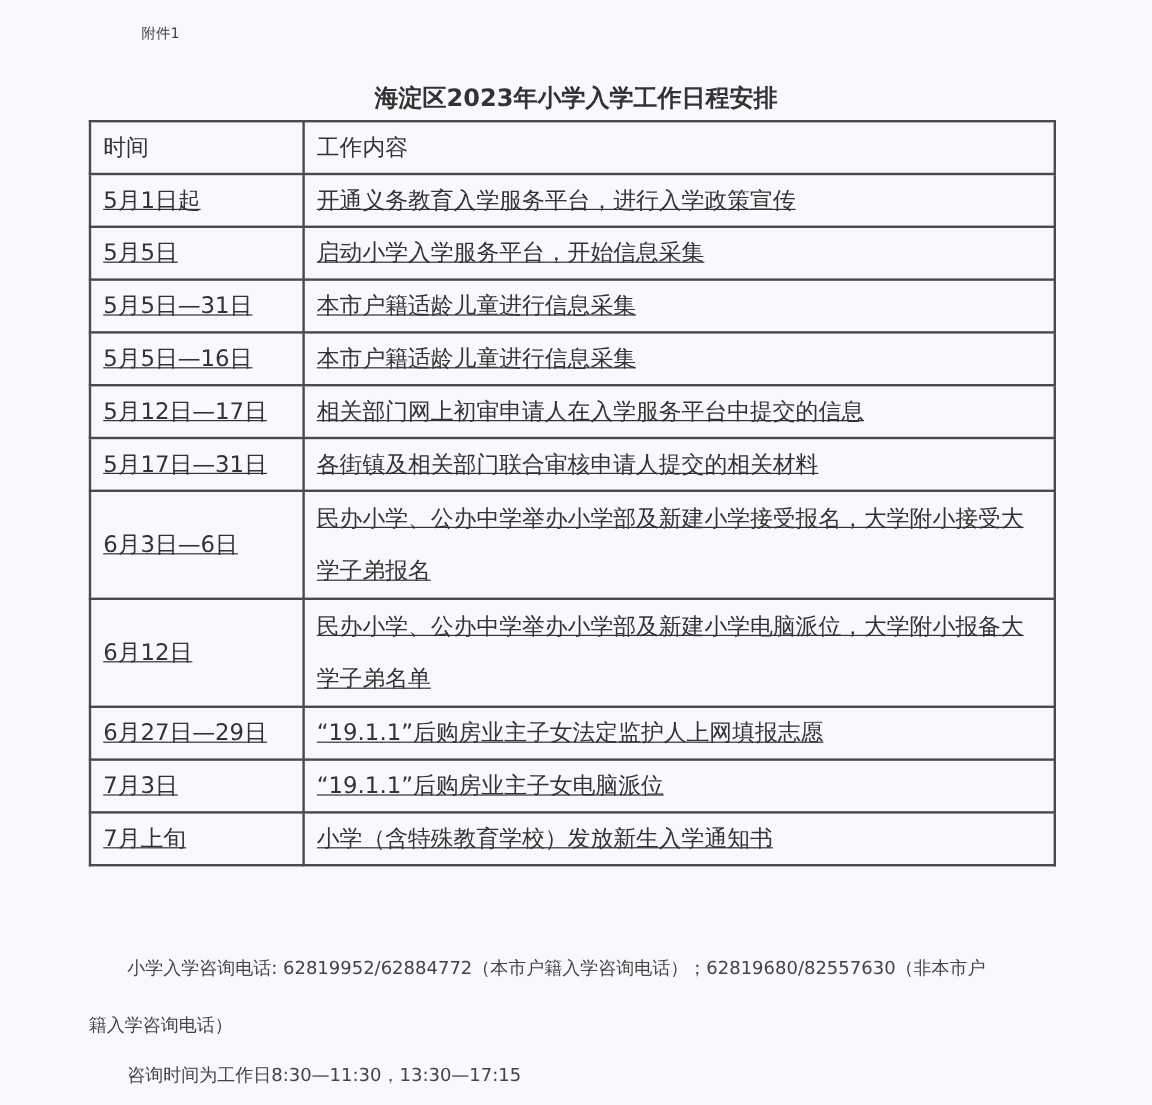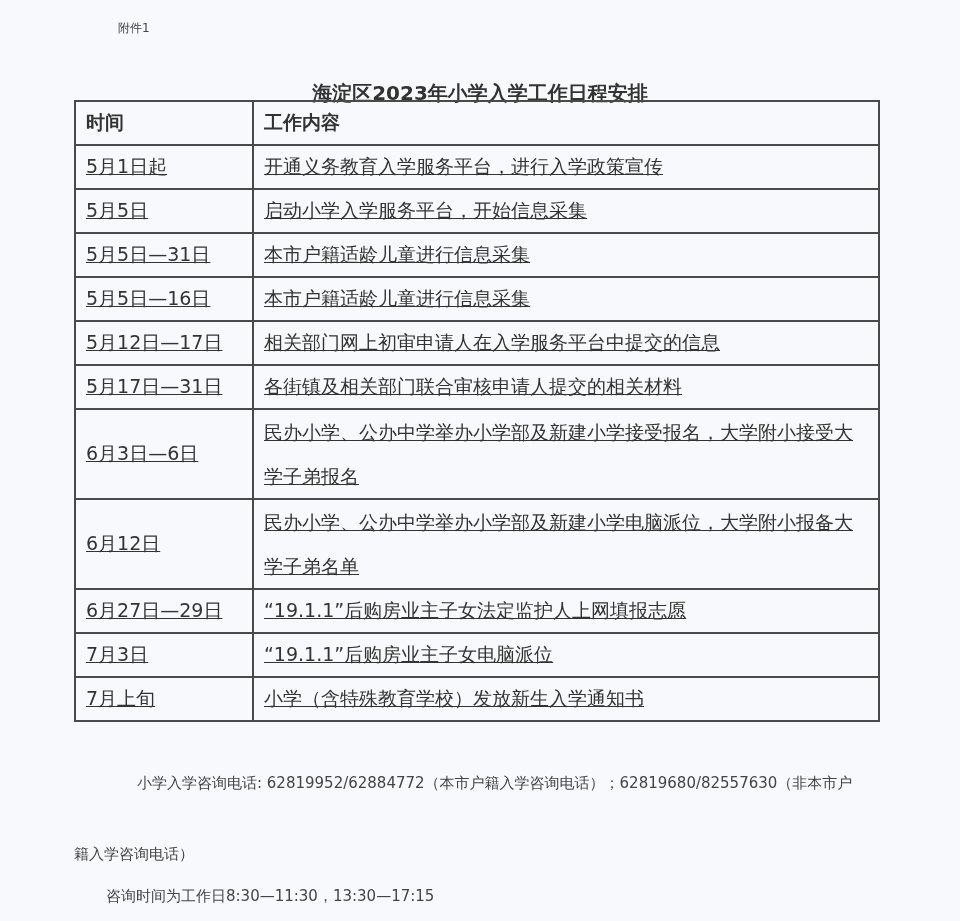--- a/index.html
+++ b/index.html
@@ -1,34 +1,34 @@
 <!DOCTYPE html>
 <html><head>
 <meta charset="utf-8">
 <style>
   html, body { margin:0; padding:0; }
   body {
     width:960px; height:921px; background:#f8f9fc; position:relative; overflow:hidden;
     font-family:"DejaVu Sans","Liberation Sans",sans-serif; color:#333;
   }
   .attach { position:absolute; left:118px; top:20px; font-size:12px; color:#444; }
-  .title { position:absolute; left:0; width:960px; top:80px; text-align:center; font-size:20px; font-weight:bold; color:#333; }
+  .title { position:absolute; left:0; width:960px; top:68px; text-align:center; font-size:20px; font-weight:bold; color:#333; }
   table.sched {
     position:absolute; left:74px; top:100px; width:806px; border-collapse:collapse;
   }
   table.sched td, table.sched th {
     border:2px solid #4a4a4a; font-size:19px; color:#333; text-align:left; vertical-align:middle; padding:0 10px;
   }
-  table.sched th { font-weight:bold; height:42px; }
+  table.sched th { font-weight:normal; height:42px; }
   table.sched td { height:42px;text-decoration:underline; }
   table.sched td.c1, table.sched th.c1 { width:156px; }
   table.sched tr.tall td { height:84px; }
   table.sched tr.tall td.c2 { line-height:44px;margin-left:36px; }
   .note { position:absolute; font-size:15px; color:#444; }
-  .n1 { left:106px; top:774px;margin-left:31px; }
+  .n1 { left:106px; top:798px; }
   .n2 { left:74px; top:845px; }
   .n3 { left:106px; top:887px; }
 </style>
 </head>
 <body>
 
 <div class="attach">附件1</div>
 <div class="title">海淀区2023年小学入学工作日程安排</div>
 
 <table class="sched">

